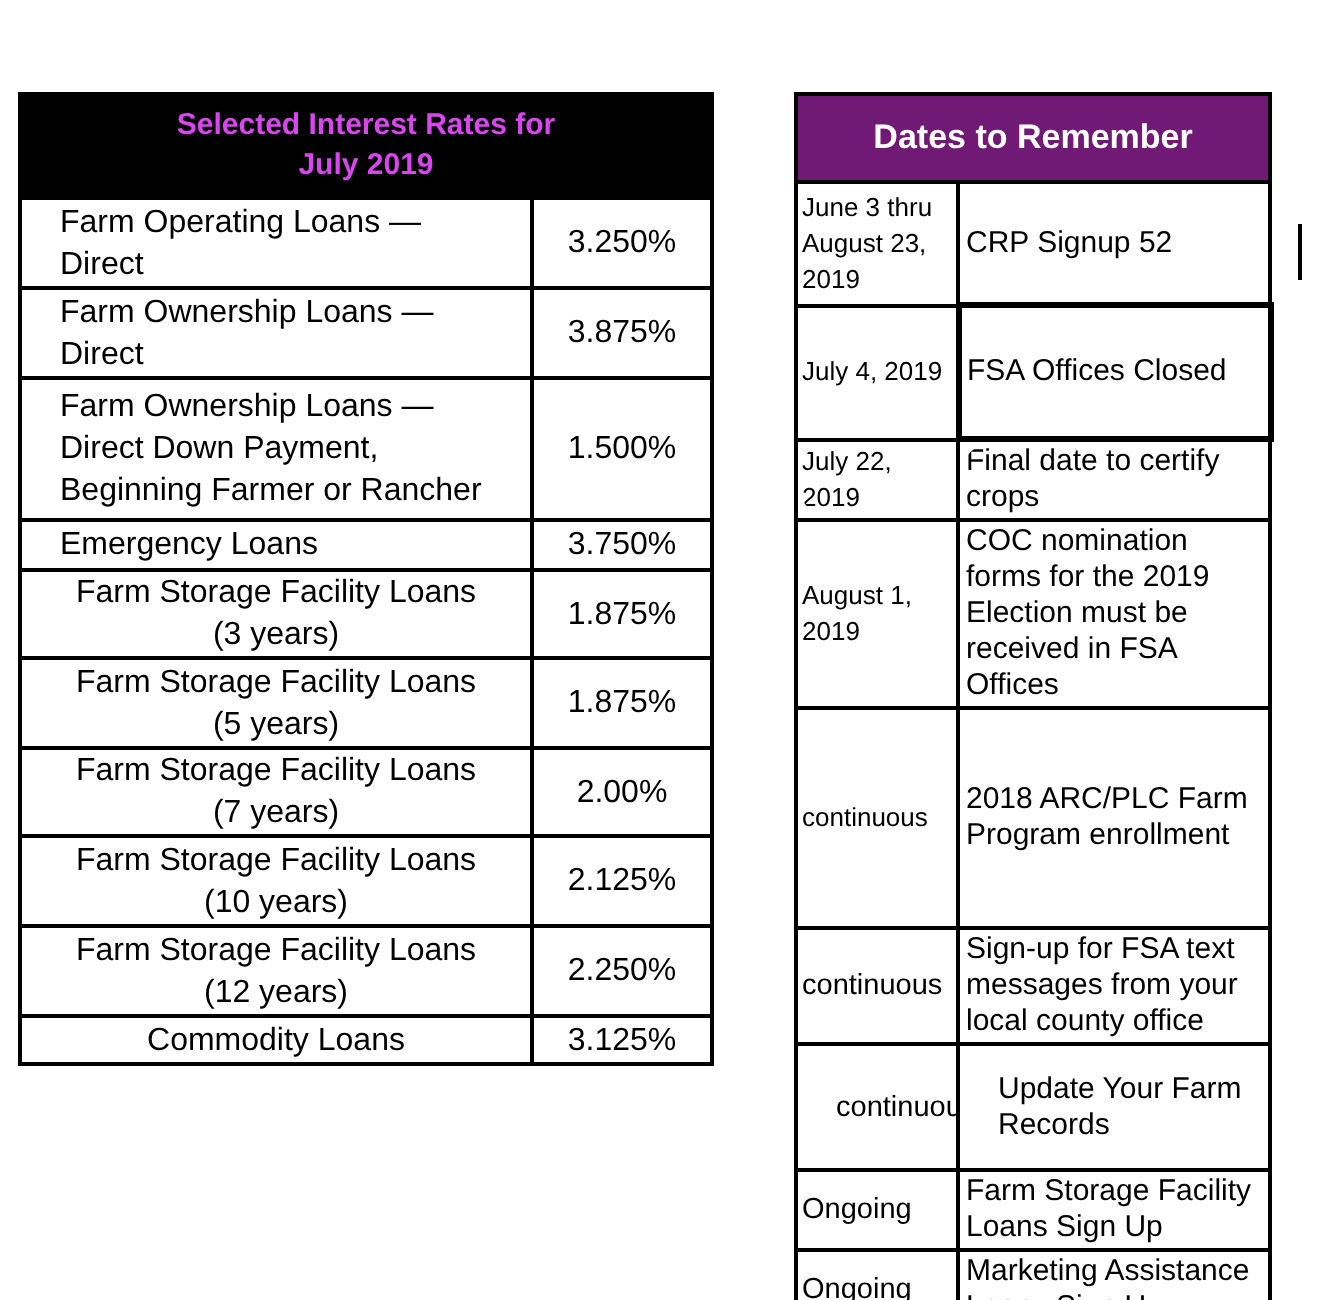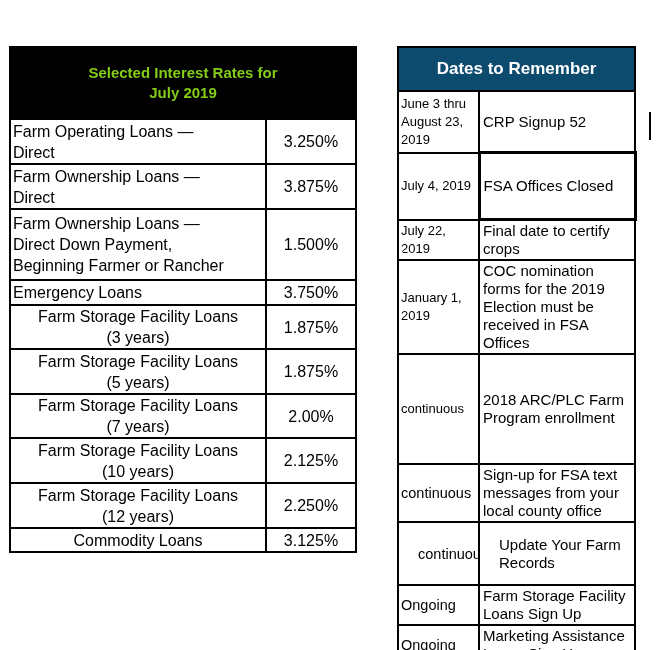--- a/index.html
+++ b/index.html
@@ -14,30 +14,30 @@
 
   table { border-collapse: collapse; table-layout: fixed; }
   th, td { border: 2px solid #000000; overflow: hidden; }
 
   
   .rates {
     position: absolute; left: 9px; top: 46px;
     width: 346px;
   }
   .rates thead th {
-    background: #000000; color: #84cc16;
+    background: #000000; color: #d946ef;
     font-weight: bold; font-size: 15px; line-height: 20px;
     text-align: center; vertical-align: middle;
-    height: 42px; padding: 14px;
+    height: 42px; padding: 4px;
   }
   .rates td {
     font-size: 16px; line-height: 21px;
     vertical-align: middle;
     white-space: pre-line;
-    padding: 0 2px;
+    padding: 0 19px;
   }
   .rates td.name { text-align: left; }
   .rates tbody tr:nth-child(n+5) td.name { text-align: center; }
   .rates td.rate { text-align: center; padding: 0; }
   .rates tbody tr:nth-child(1) td { height: 43px; }
   .rates tbody tr:nth-child(2) td { height: 43px; }
   .rates tbody tr:nth-child(3) td { height: 69px; }
   .rates tbody tr:nth-child(4) td { height: 23px; }
   .rates tbody tr:nth-child(5) td { height: 42px; }
   .rates tbody tr:nth-child(6) td { height: 43px; }
@@ -45,21 +45,21 @@
   .rates tbody tr:nth-child(8) td { height: 43px; }
   .rates tbody tr:nth-child(9) td { height: 43px; text-align: center; }
   .rates tbody tr:nth-child(10) td { height: 22px; }
 
   
   .dates {
     position: absolute; left: 397px; top: 46px;
     width: 237px;
   }
   .dates thead th {
-    background: #0c4a6e; color: #ffffff;
+    background: #701a75; color: #ffffff;
     font-weight: bold; font-size: 17px;
     text-align: center; vertical-align: middle;
     height: 42px; padding: 0;
   }
   .dates td {
     vertical-align: middle;
     white-space: pre-line;
     line-height: 18px;
   }
   .dates td.date { padding: 1px 2px; text-align: left; margin-left: 25px; }
@@ -175,21 +175,21 @@
       <tr>
         <td class="date">July 4, 2019</td>
         <td class="event">FSA Offices Closed</td>
       </tr>
       <tr>
         <td class="date">July 22, 2019</td>
         <td class="event">Final date to certify
 crops</td>
       </tr>
       <tr>
-        <td class="date">January 1,
+        <td class="date">August 1,
 2019</td>
         <td class="event">COC nomination
 forms for the 2019
 Election must be
 received in FSA
 Offices</td>
       </tr>
       <tr>
         <td class="date">continuous</td>
         <td class="event">2018 ARC/PLC Farm

